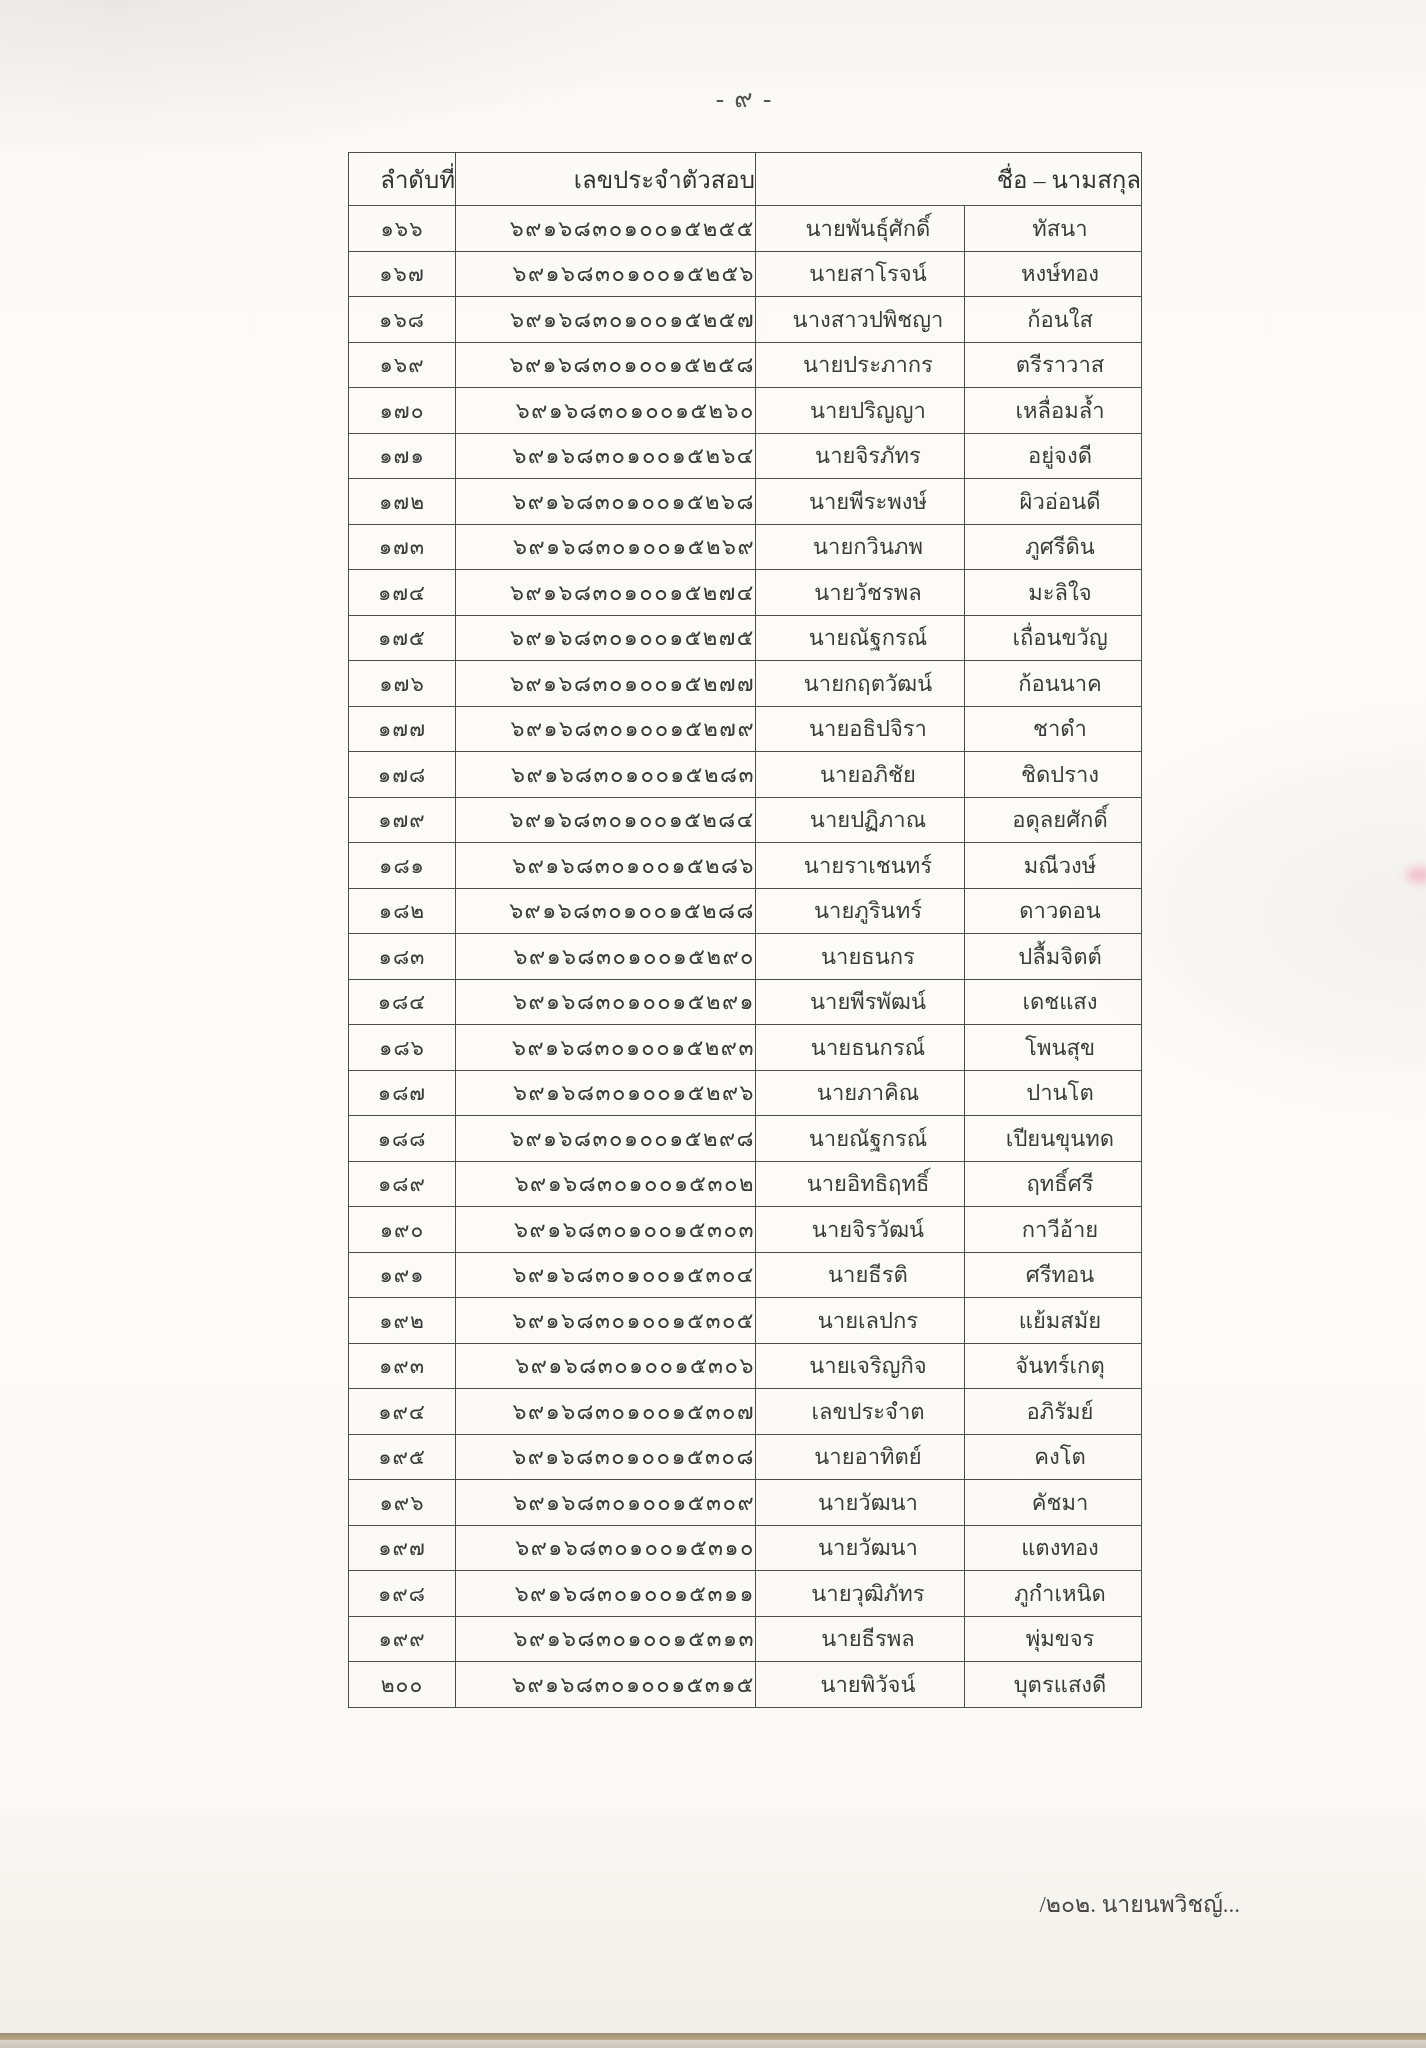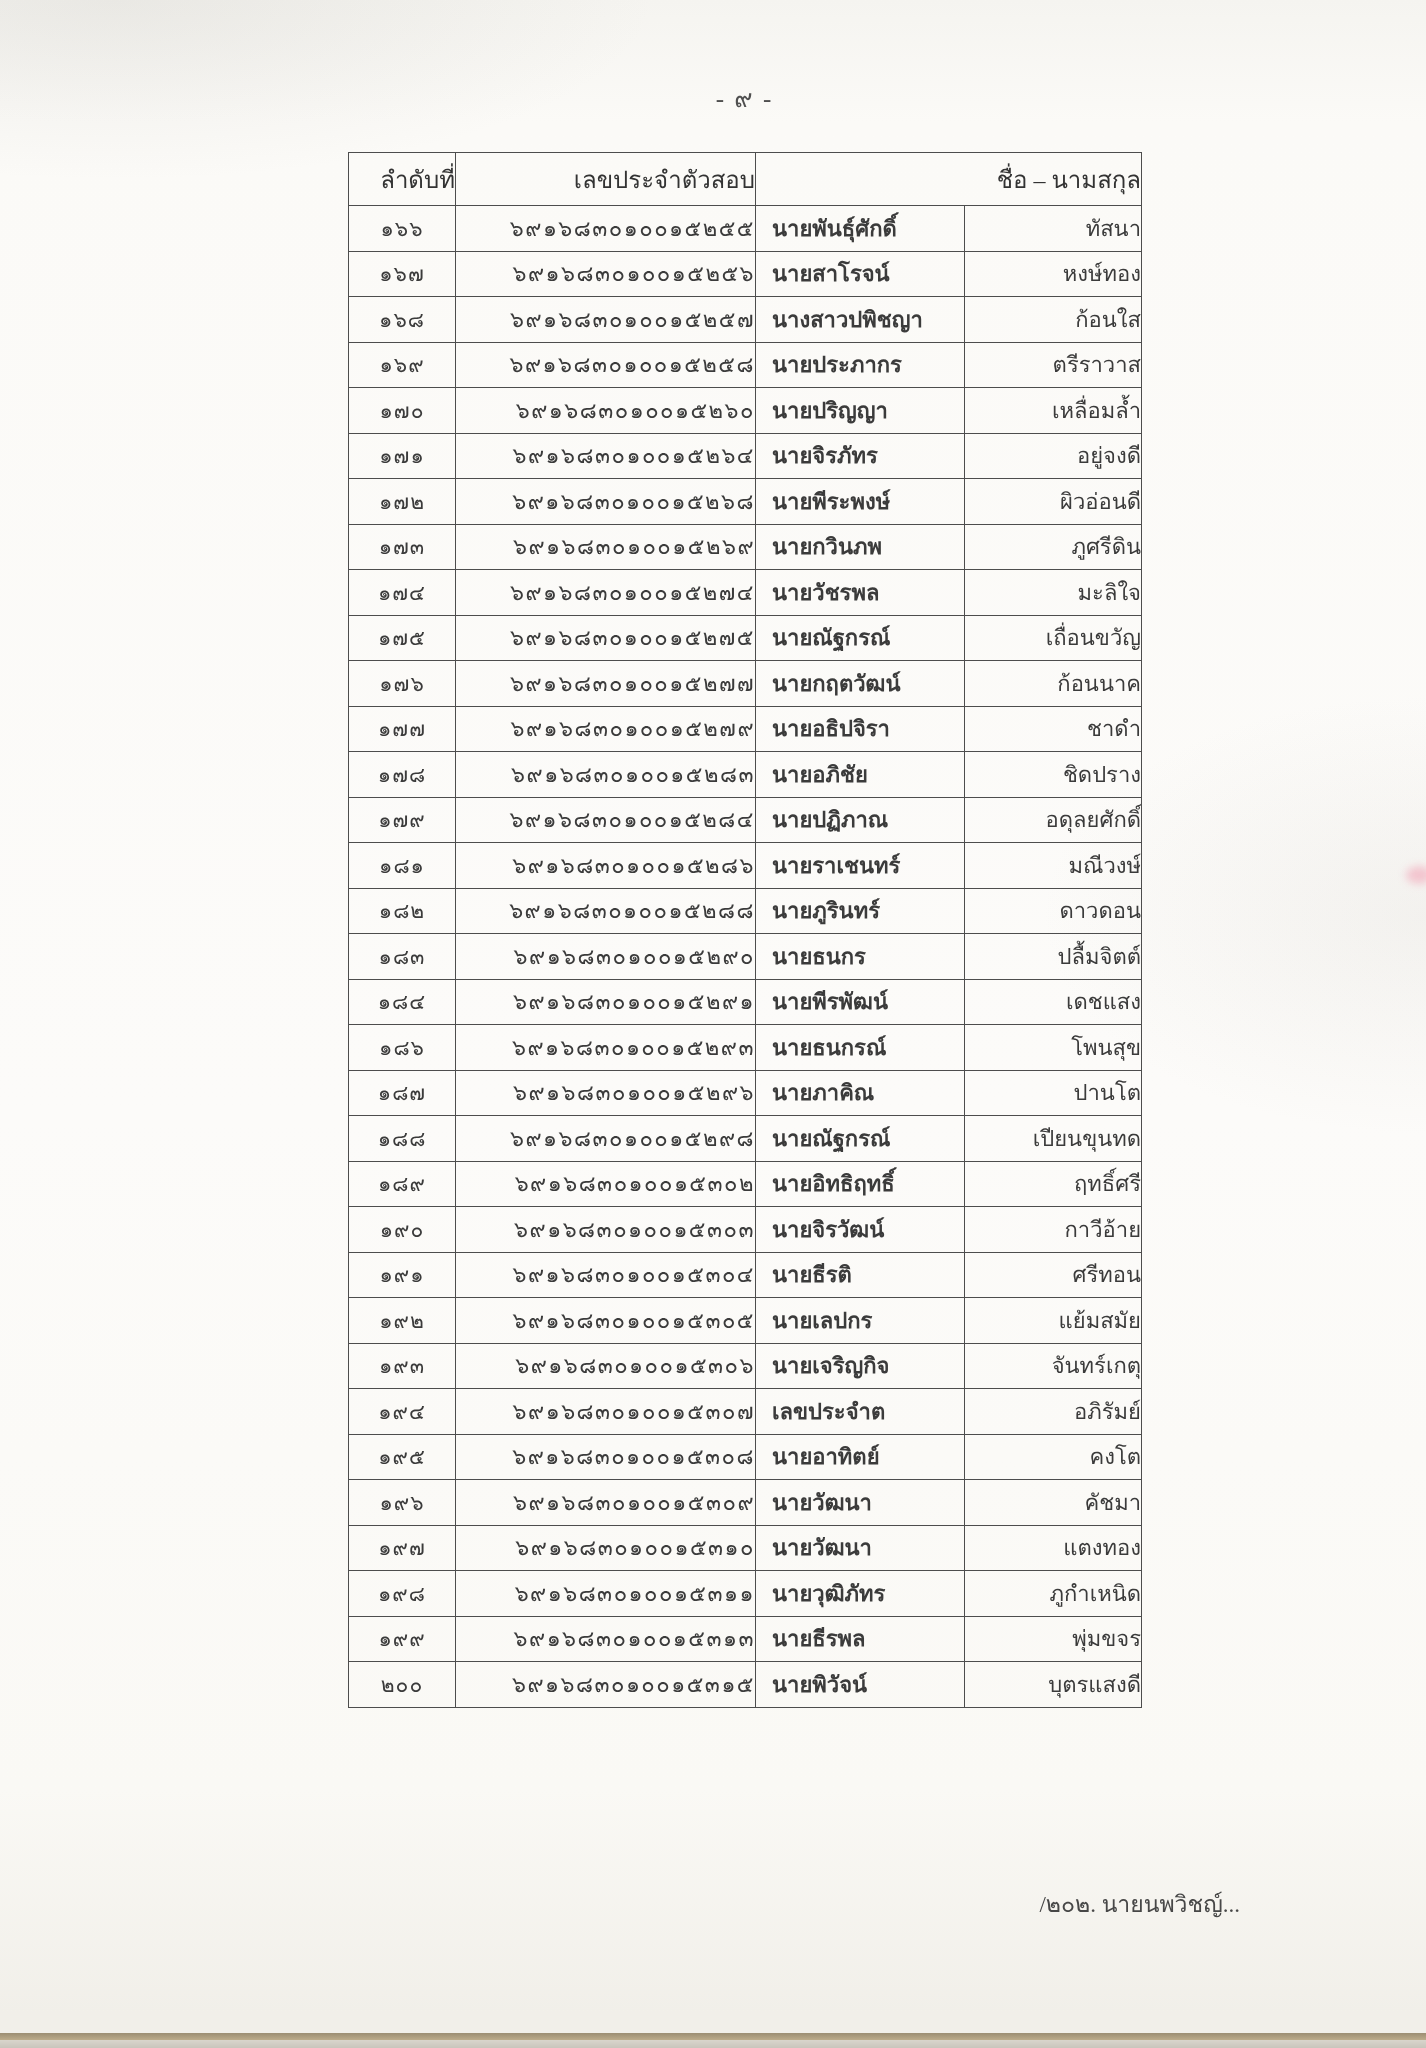--- a/index.html
+++ b/index.html
@@ -49,22 +49,22 @@
     overflow:hidden;white-space:nowrap;
   }
   table.roster thead th{
     height:52px;font-size:24px;text-align:right;color:#333;
   }
   table.roster tbody td{
     height:44.5px;font-size:22px;
   }
   table.roster tbody td:nth-child(1){text-align:center;font-size:21px;letter-spacing:1px;}
   table.roster tbody td:nth-child(2){text-align:right;letter-spacing:1.5px;}
-  table.roster tbody td:nth-child(3){text-align:left;padding-left:16px;font-weight:bold;}
-  table.roster tbody td:nth-child(4){text-align:right;padding-left:14px;}
+  table.roster tbody td:nth-child(3){text-align:center;padding-left:16px;}
+  table.roster tbody td:nth-child(4){text-align:center;padding-left:14px;}
   .footer-note{
     position:absolute;left:790px;top:1886px;width:450px;
     text-align:right;font-size:23px;color:#474747;
   }
 </style>
 </head>
 <body>
 
 <div class="paper">
   <div class="page-num">- ๙ -</div>

